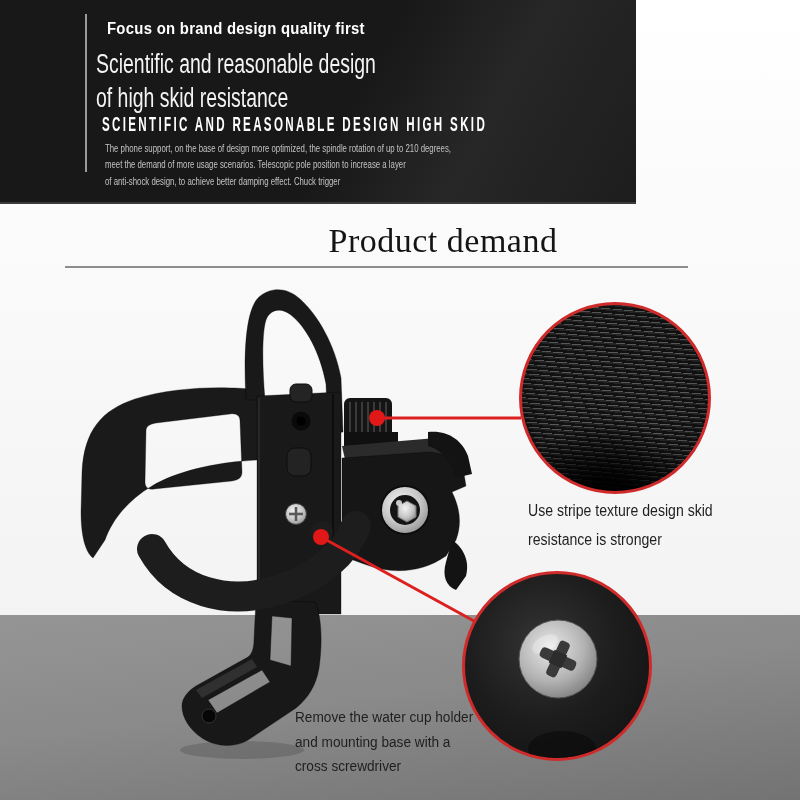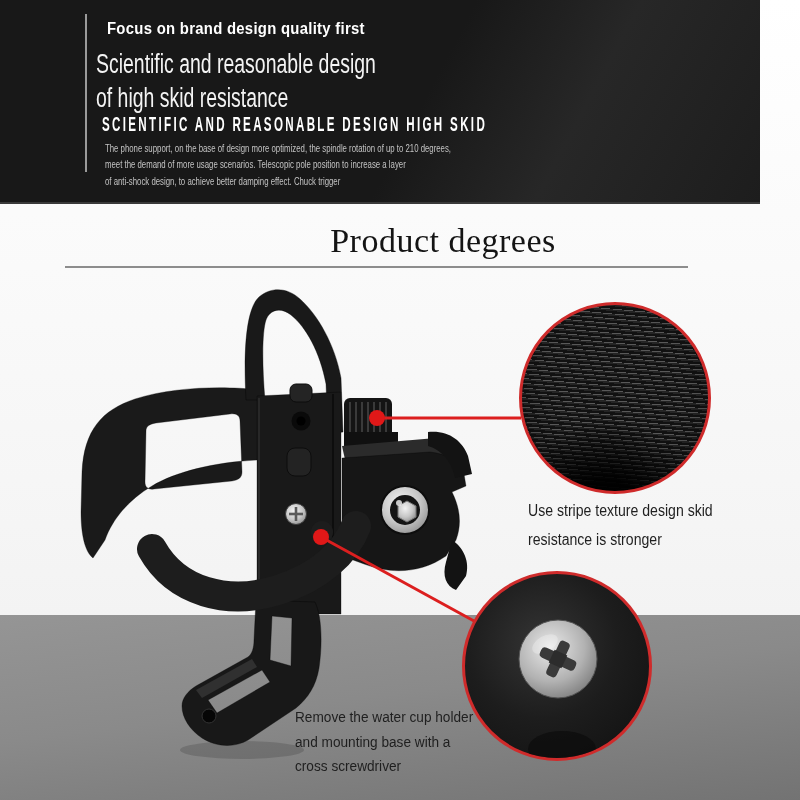--- a/index.html
+++ b/index.html
@@ -3,21 +3,21 @@
 <meta charset="utf-8">
 <style>
   html,body{margin:0;padding:0;background:#fff;}
   .stage{
     position:relative;width:800px;height:800px;overflow:hidden;
     font-family:"Liberation Sans",sans-serif;
     background:linear-gradient(180deg,#ffffff 0%,#f6f6f6 60%,#efefef 100%);
   }
   
   .header{
-    position:absolute;left:0;top:0;width:760px;height:204px;
+    position:absolute;left:0;top:0;width:636px;height:204px;
     background:linear-gradient(118deg,#181818 55%,#272727 74%,#1d1d1d 100%),#1b1b1b;
     border-bottom:2px solid #3a3a3a;box-sizing:border-box;
   }
   .accent-vline{position:absolute;left:85px;top:14px;width:2px;height:158px;background:#9a9a9a;}
   .tagline{
     position:absolute;left:107px;top:20px;color:#ffffff;font-size:16px;font-weight:700;
     letter-spacing:.3px;white-space:nowrap;transform:scaleX(.93);transform-origin:left top;
   }
   .big-title{
     position:absolute;left:96px;top:47px;color:#f4f4f4;font-size:27px;font-weight:400;
@@ -77,21 +77,21 @@
       <div>of high skid resistance</div>
     </div>
     <div class="subtitle">SCIENTIFIC AND REASONABLE DESIGN HIGH SKID</div>
     <div class="desc">
       <div>The phone support, on the base of design more optimized, the spindle rotation of up to 210 degrees,</div>
       <div>meet the demand of more usage scenarios. Telescopic pole position to increase a layer</div>
       <div>of anti-shock design, to achieve better damping effect. Chuck trigger</div>
     </div>
   </section>
 
-  <div class="section-title">Product degrees</div>
+  <div class="section-title">Product demand</div>
   <div class="title-rule"></div>
 
   <div class="zoom-circle circle-texture"></div>
   <div class="zoom-circle circle-screw"></div>
 
   <div class="note note-texture">
     <div>Use stripe texture design skid</div>
     <div>resistance is stronger</div>
   </div>
   <div class="note note-screw">

